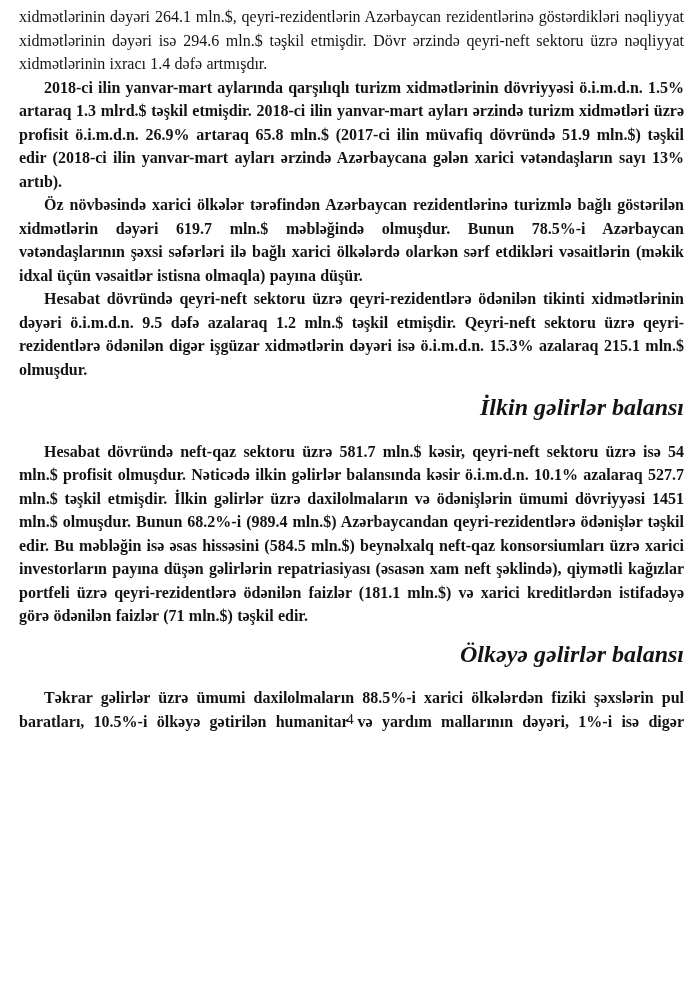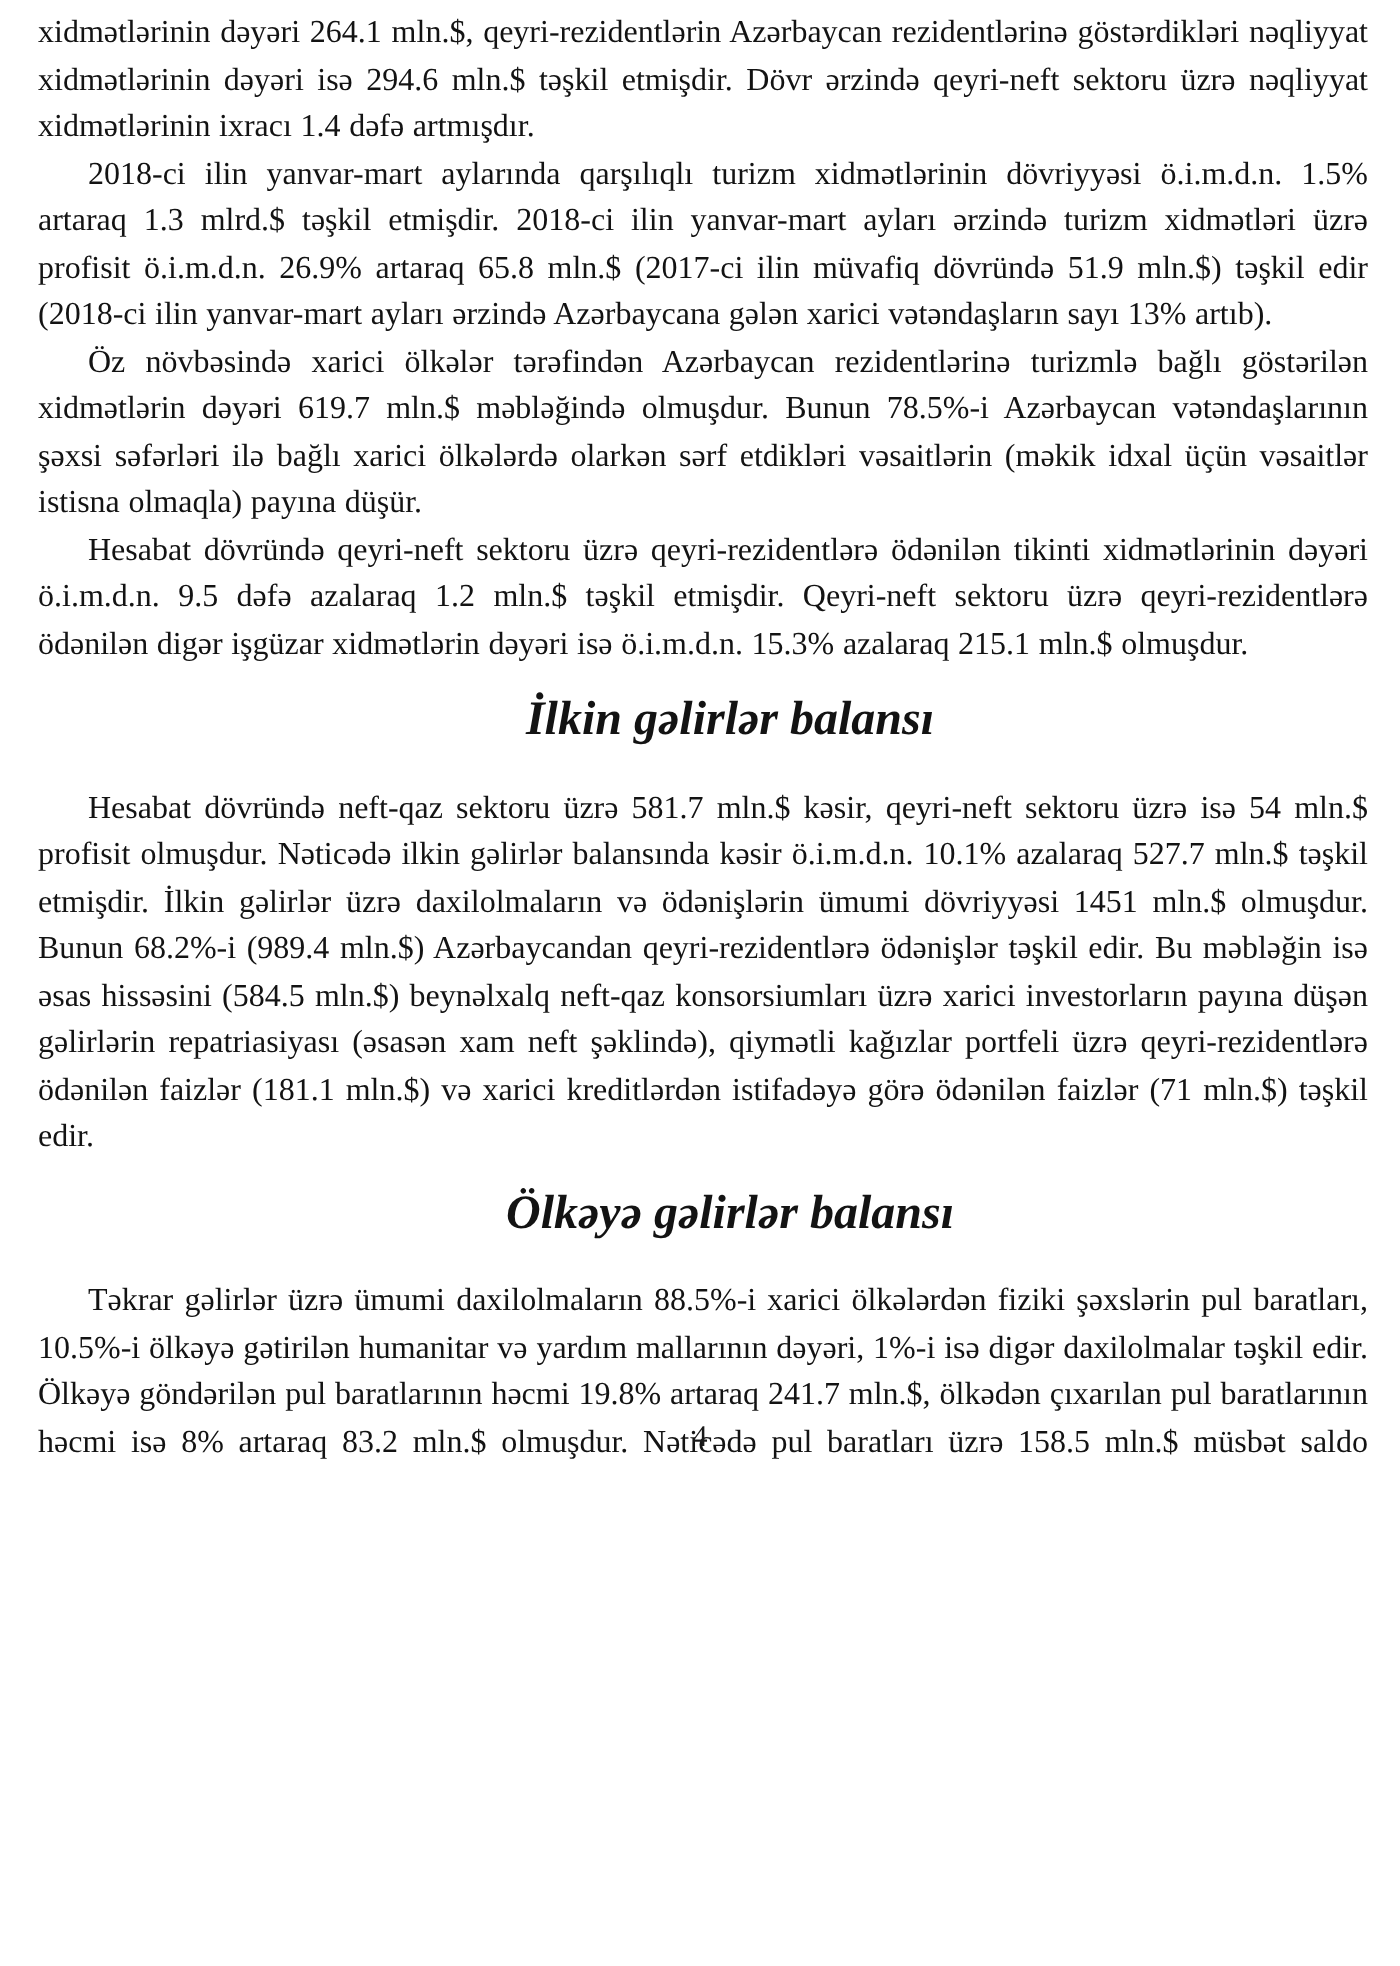--- a/index.html
+++ b/index.html
@@ -21,27 +21,28 @@
     overflow: hidden;
   }
   .para {
     margin: 0;
     text-align: justify;
     text-justify: inter-word;
     word-spacing: 0.02em;
   }
   .para.indent {
     text-indent: 25px;
+    font-weight: bold;
   }
   .doc-heading {
     margin: 15px 0 20px 0;
     font-weight: bold;
     font-style: italic;
     text-indent: 27px;
-    text-align: center;
+    text-align: right;
   }
   .page-number {
     position: absolute;
     bottom: 6px;
     left: 0;
     width: 100%;
     text-align: center;
     font-size: 15px;
     line-height: 18px;
     color: #1a1a1a;

